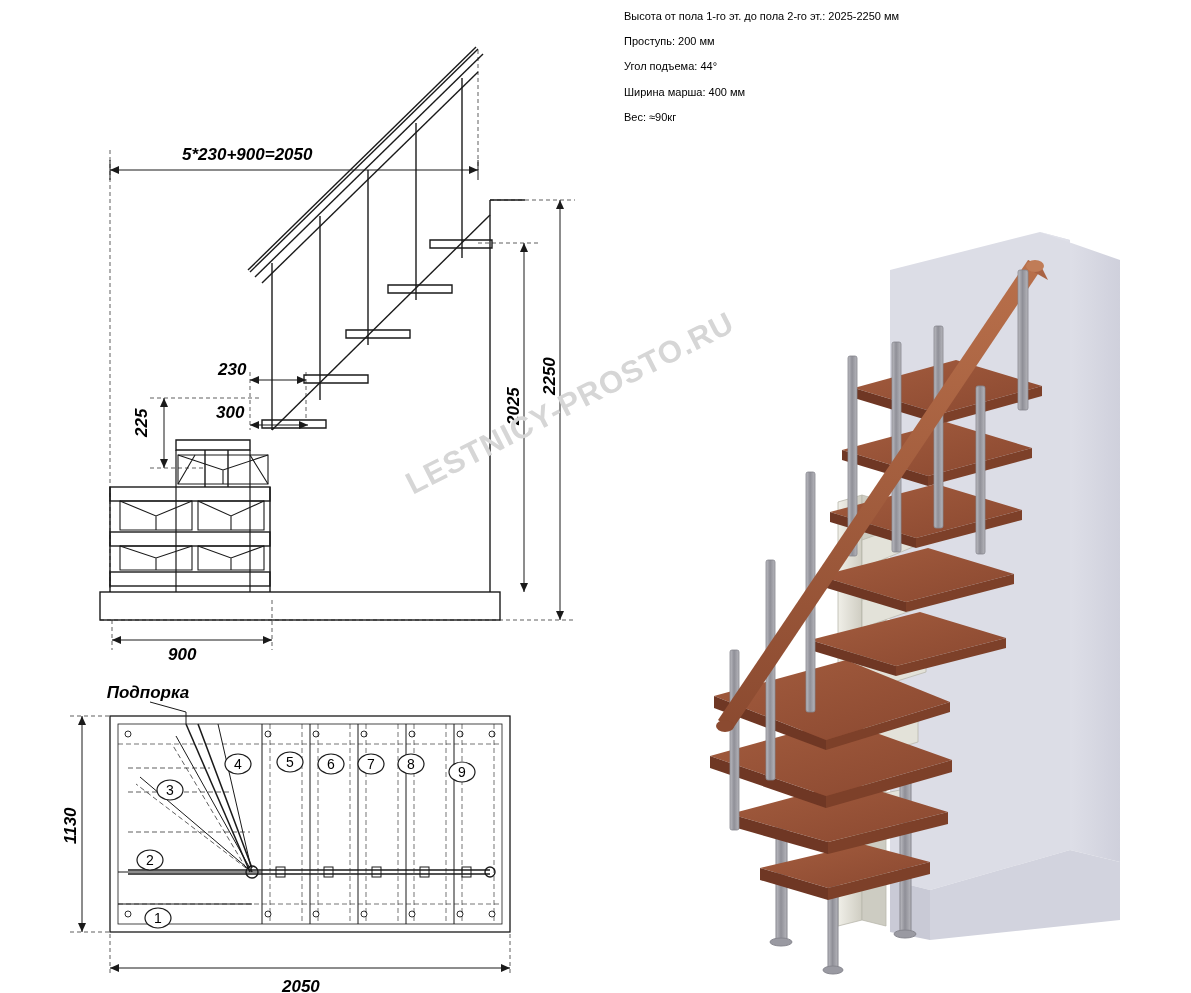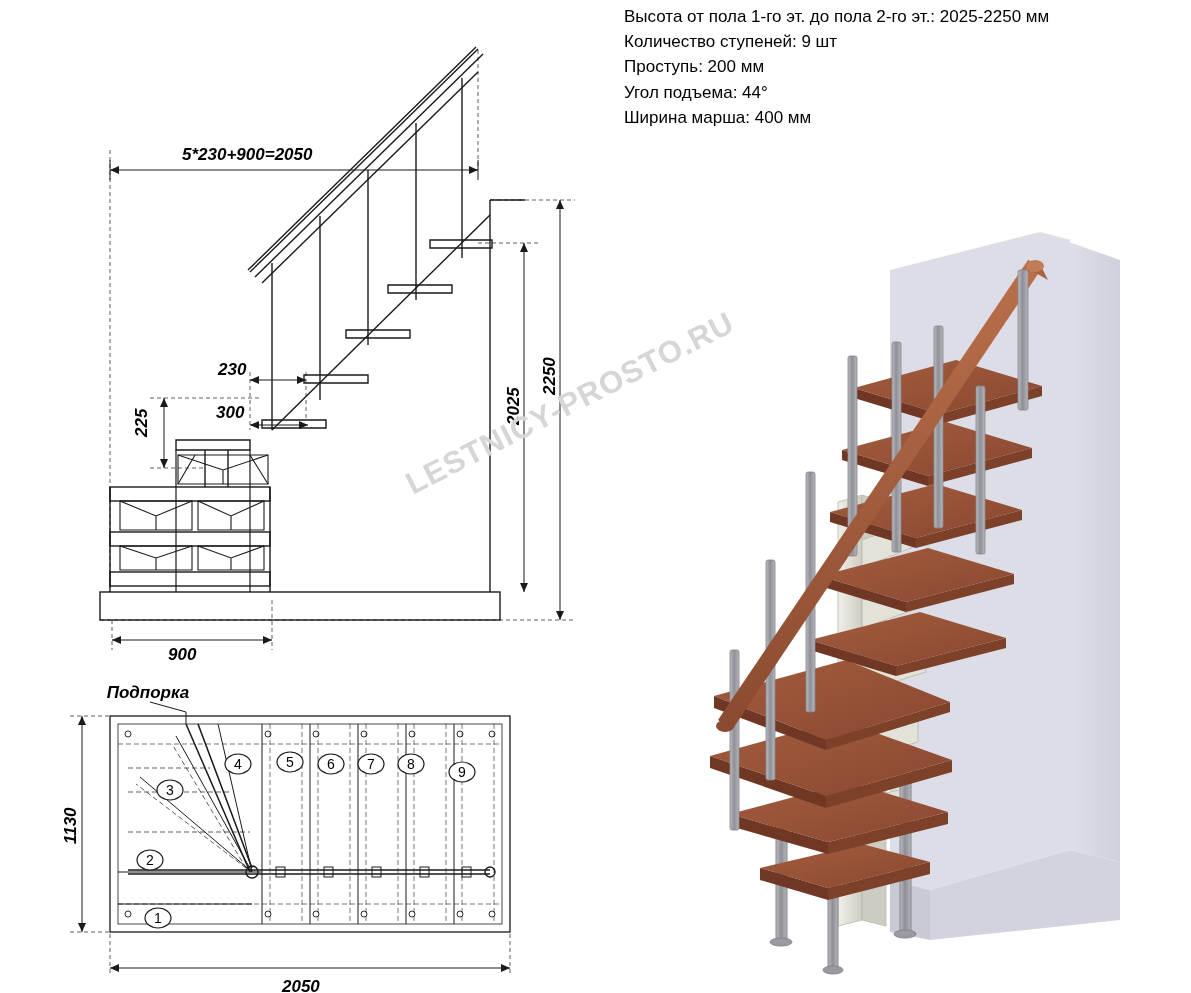--- a/index.html
+++ b/index.html
@@ -1,20 +1,20 @@
 <!DOCTYPE html>
 <html><head>
 <meta charset="utf-8">
 <style>
   html,body{margin:0;padding:0;background:#ffffff;}
   body{width:1191px;height:993px;position:relative;overflow:hidden;font-family:"Liberation Sans",sans-serif;color:#000;}
 
   
   #spec{position:absolute;left:624px;top:4px;width:560px;}
-  #spec .spec-line{font-size:17px;line-height:25.2px;white-space:nowrap;color:#000;}
+  #spec .spec-line{font-size:11px;line-height:25.2px;white-space:nowrap;color:#000;}
 
   
   #elevation{position:absolute;left:0;top:0;width:620px;height:680px;text-align:center;}
   #plan{position:absolute;left:0;top:672px;width:620px;height:321px;}
   #render{position:absolute;left:600px;top:120px;width:591px;height:873px;}
 
   svg{display:block;}
 
   .wm{position:absolute;left:400px;top:470px;width:340px;height:180px;pointer-events:none;}
   .wm span{
@@ -27,24 +27,24 @@
     transform-origin:0 0;
     white-space:nowrap;
     letter-spacing:1px;
   }
 </style>
 </head>
 <body>
 
 <div id="spec">
   <div class="spec-line">Высота от пола 1-го эт. до пола 2-го эт.: 2025-2250 мм</div>
-  <div class="spec-line">Количество ступеней: 9 шт</div>
   <div class="spec-line">Проступь: 200 мм</div>
   <div class="spec-line">Угол подъема: 44°</div>
   <div class="spec-line">Ширина марша: 400 мм</div>
+  <div class="spec-line">Вес: ≈90кг</div>
 </div>
 
 <div id="elevation">
 <svg width="620" height="680" viewBox="0 0 620 680" xmlns="http://www.w3.org/2000/svg">
   <g fill="none" stroke="#1a1a1a" stroke-width="1.4" stroke-linejoin="miter">
 
     <rect x="100" y="592" width="400" height="28"></rect>
 
     <path d="M490 200 L490 592"></path>
     <path d="M490 200 L525 200"></path>

